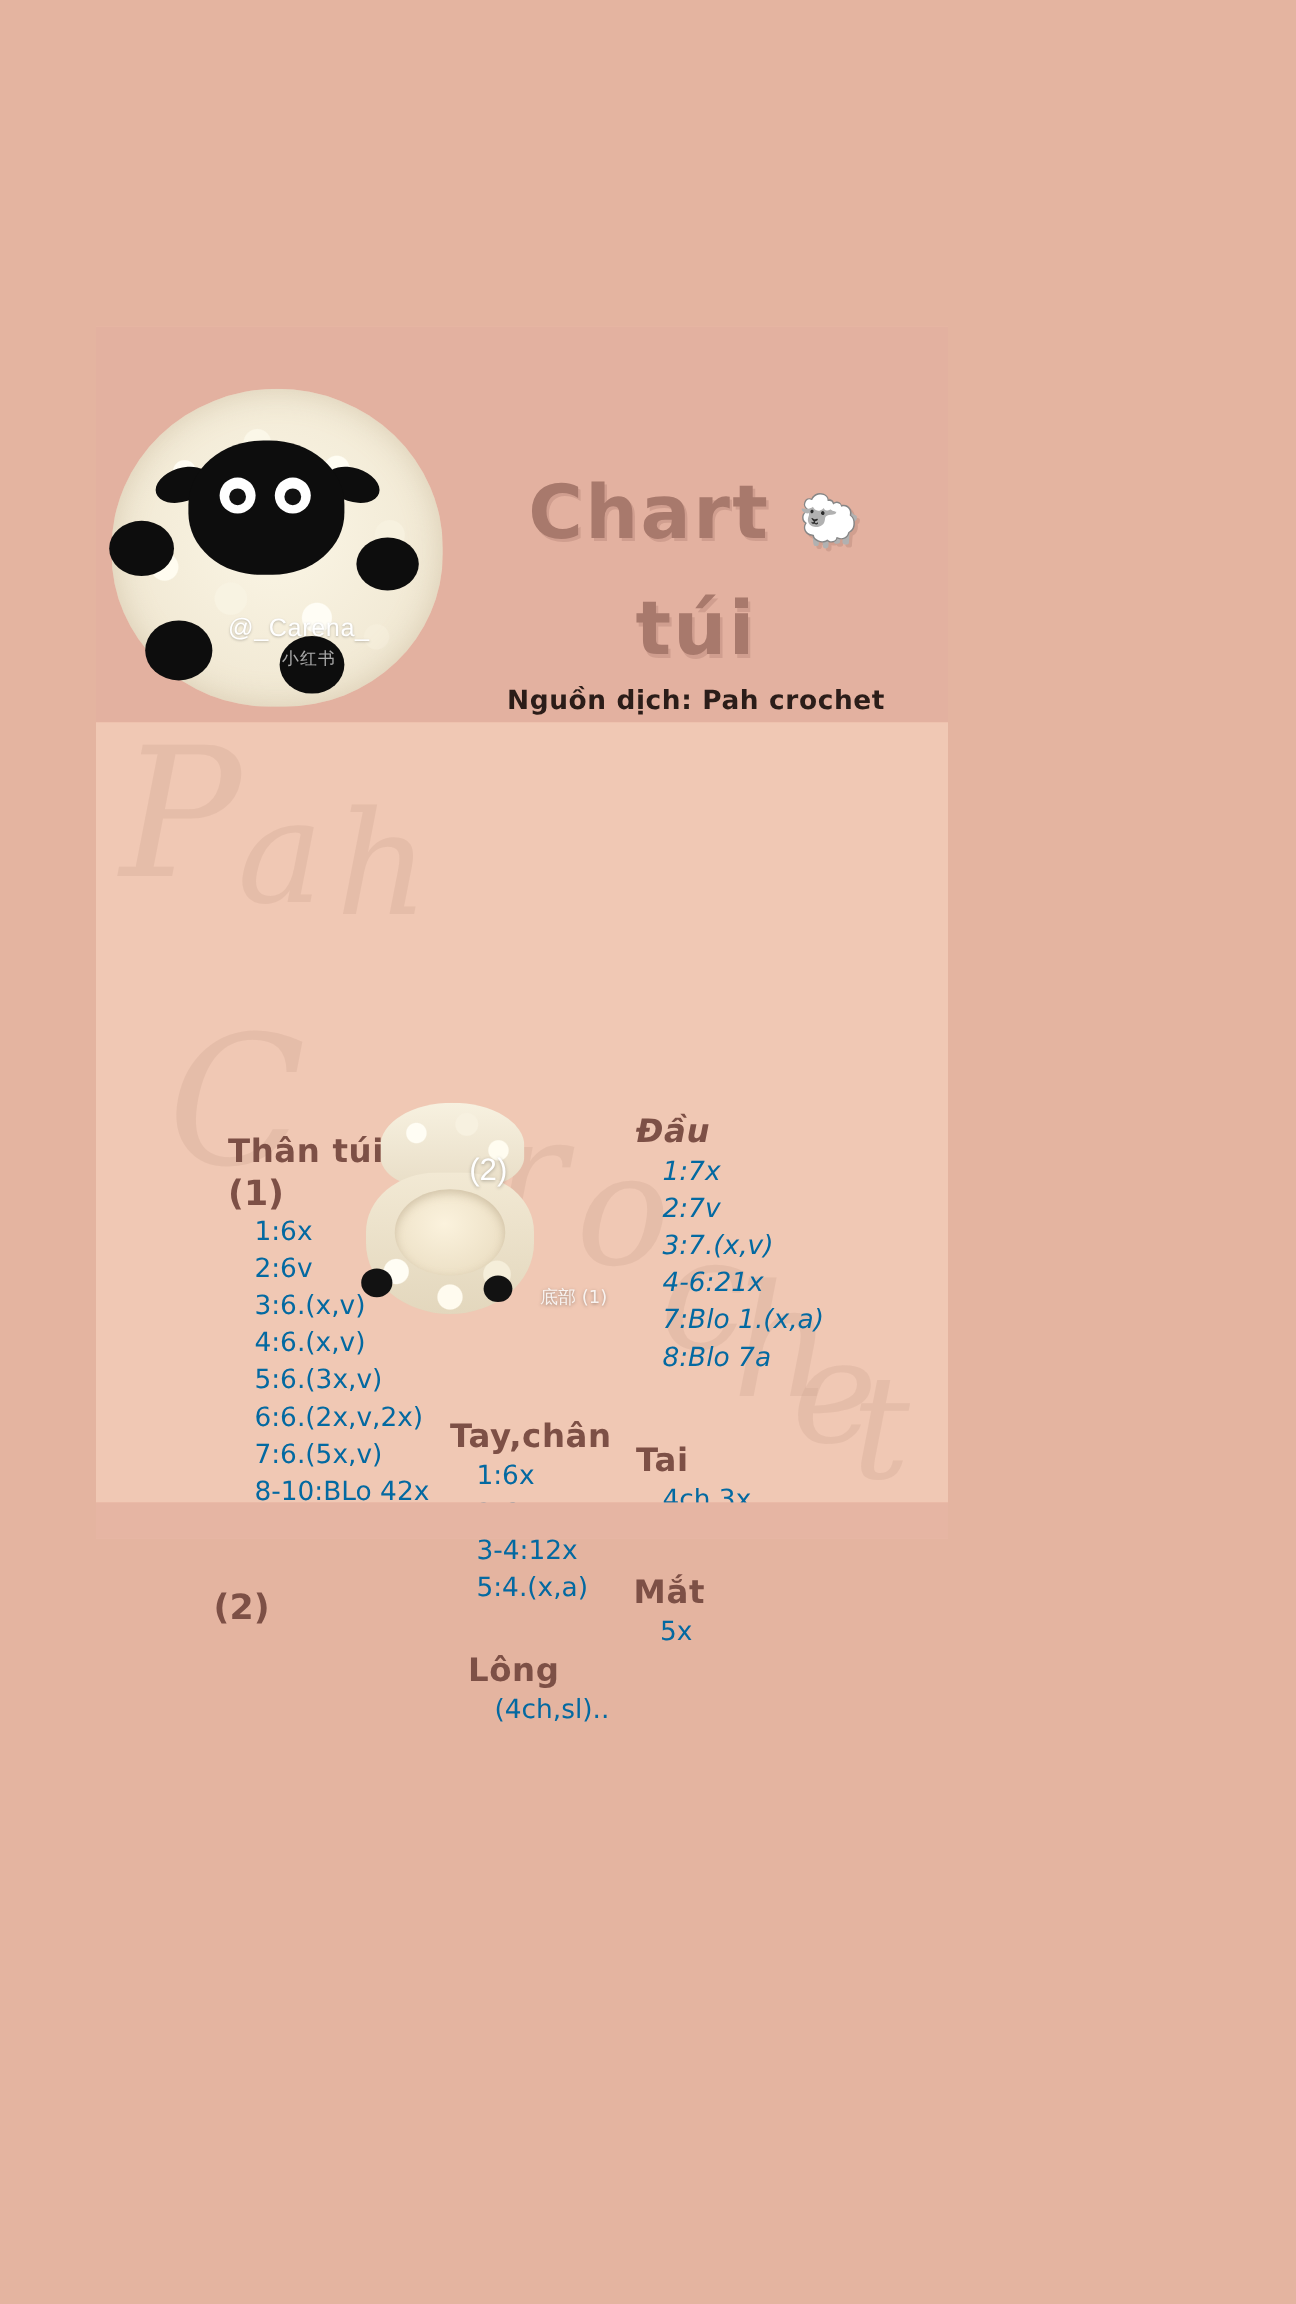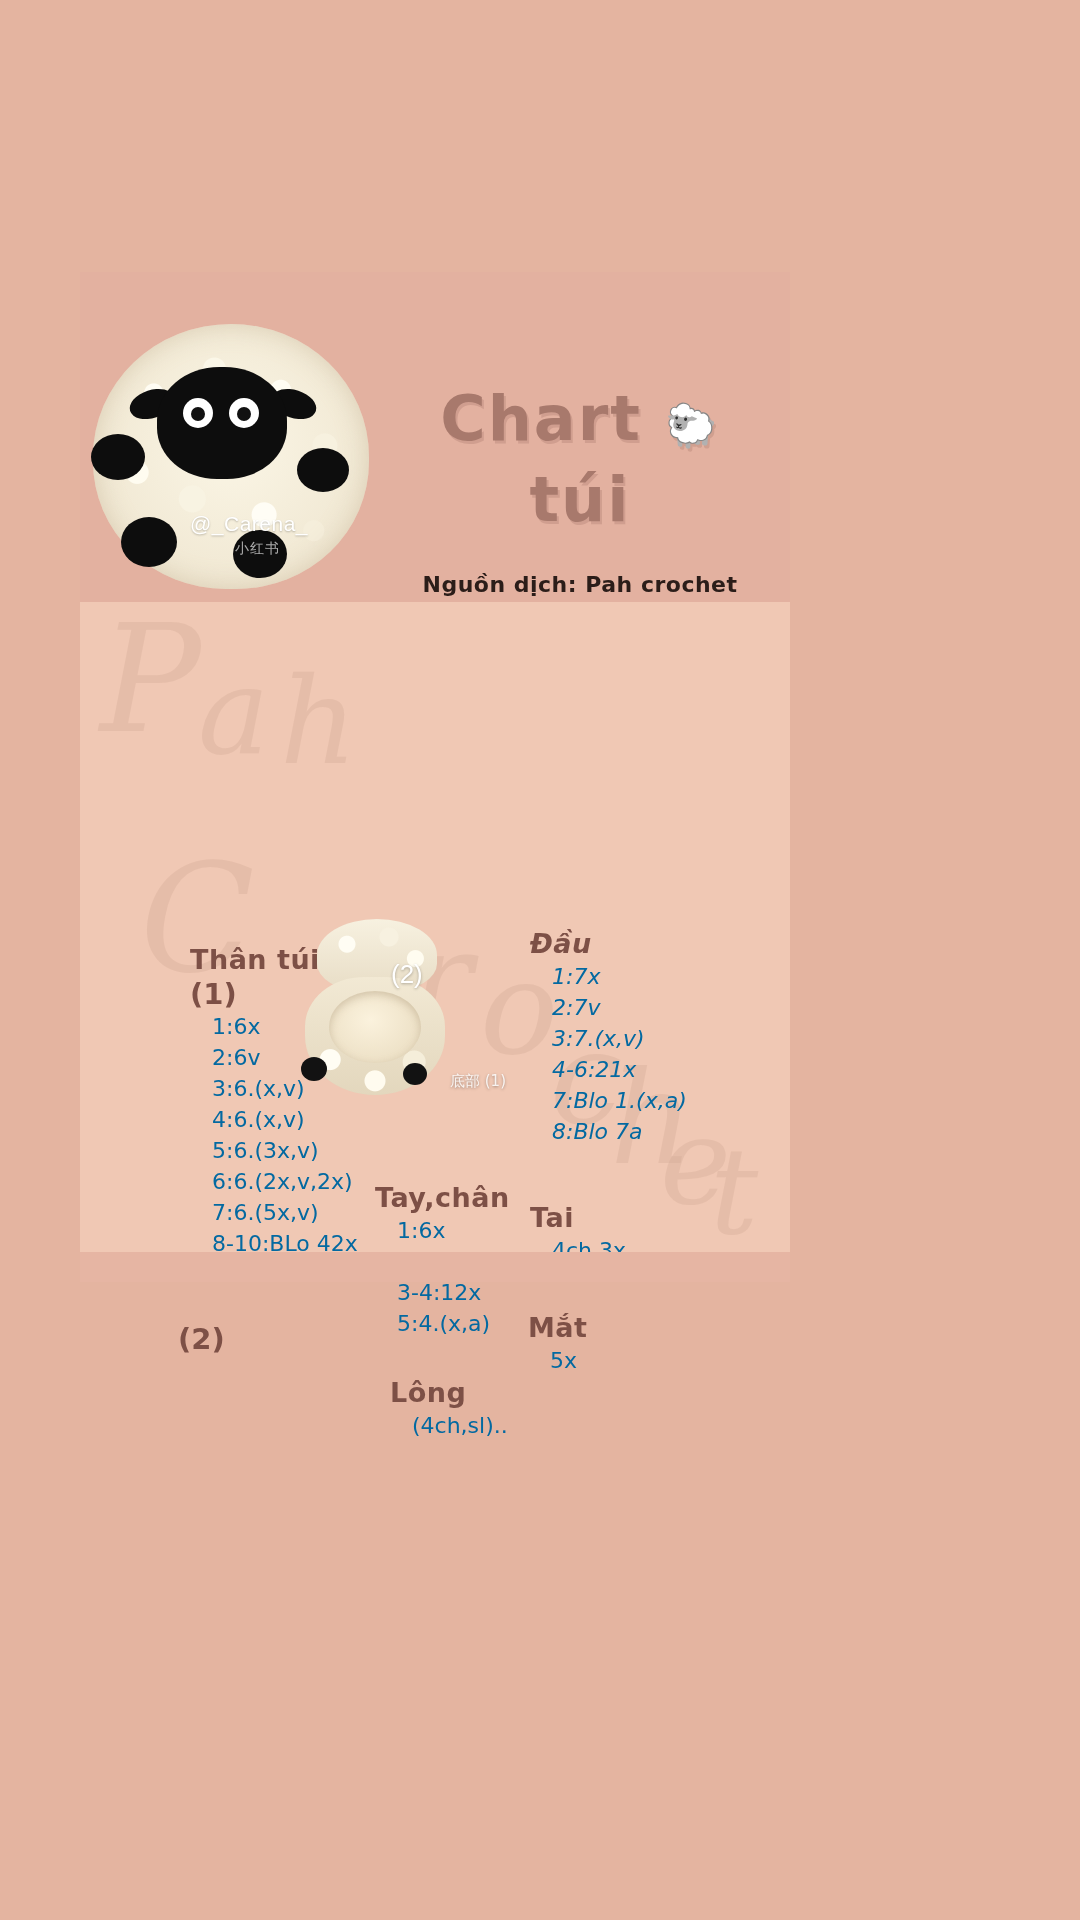--- a/index.html
+++ b/index.html
@@ -144,21 +144,21 @@
     position: absolute;
     left: 300px;
     top: 110px;
     width: 400px;
     text-align: center;
   }
   .title-line {
     font-family: "DejaVu Sans", sans-serif;
     font-weight: bold;
     font-size: 62px;
-    line-height: 74px;
+    line-height: 90px;
     color: #a8796c;
     letter-spacing: 2px;
     text-shadow: 2px 3px 0 rgba(150,105,92,.25);
   }
   .title-line .sheep-emoji { font-size: 42px; }
   .subtitle {
     position: absolute;
     left: 300px;
     top: 300px;
     width: 400px;

